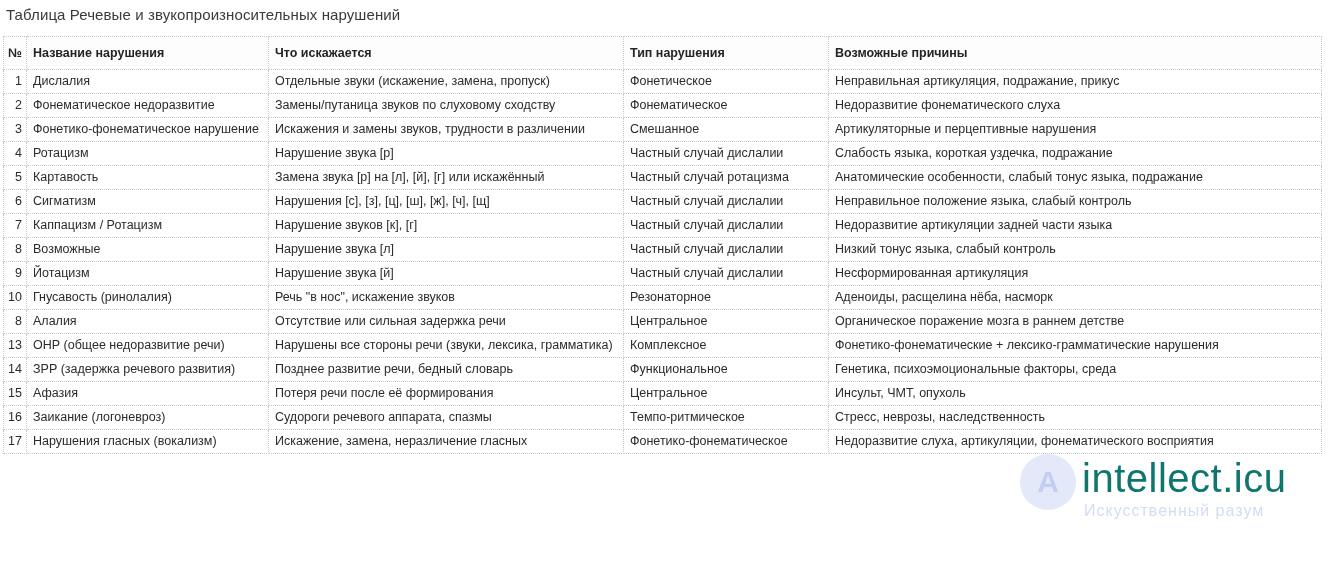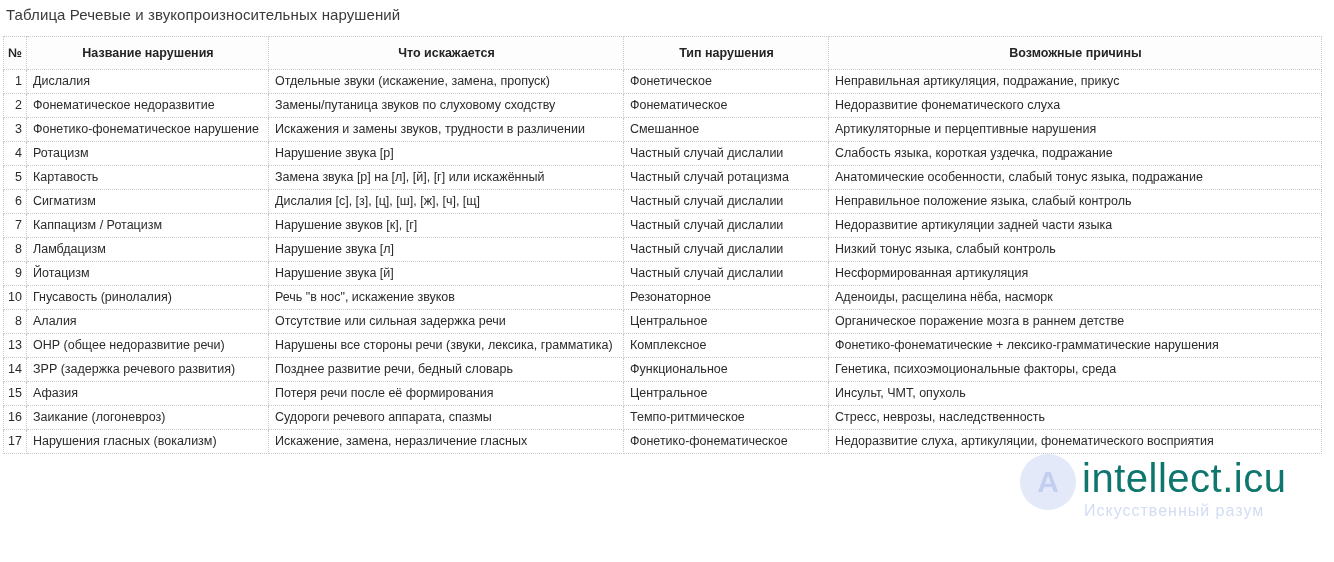--- a/index.html
+++ b/index.html
@@ -64,21 +64,21 @@
     vertical-align: middle;
     text-align: left;
     line-height: 15px;
     height: 15px;
     white-space: nowrap;
     overflow: hidden;
     background: #fff;
   }
 
   table.disorders thead th {
-    text-align: center;
+    text-align: left;
     font-weight: bold;
     color: #242424;
     font-size: 12.5px;
     height: 20px;
     padding-top: 6px;
     padding-bottom: 6px;
     background: #fdfdfd;
   }
 
   table.disorders thead th.h-num {
@@ -208,34 +208,34 @@
           <tr>
             <td class="cell-num">5</td>
             <td class="cell-text">Картавость</td>
             <td class="cell-text">Замена звука [р] на [л], [й], [г] или искажённый</td>
             <td class="cell-text">Частный случай ротацизма</td>
             <td class="cell-text">Анатомические особенности, слабый тонус языка, подражание</td>
           </tr>
           <tr>
             <td class="cell-num">6</td>
             <td class="cell-text">Сигматизм</td>
-            <td class="cell-text">Дислалия [с], [з], [ц], [ш], [ж], [ч], [щ]</td>
+            <td class="cell-text">Нарушения [с], [з], [ц], [ш], [ж], [ч], [щ]</td>
             <td class="cell-text">Частный случай дислалии</td>
             <td class="cell-text">Неправильное положение языка, слабый контроль</td>
           </tr>
           <tr>
             <td class="cell-num">7</td>
             <td class="cell-text">Каппацизм / Ротацизм</td>
             <td class="cell-text">Нарушение звуков [к], [г]</td>
             <td class="cell-text">Частный случай дислалии</td>
             <td class="cell-text">Недоразвитие артикуляции задней части языка</td>
           </tr>
           <tr>
             <td class="cell-num">8</td>
-            <td class="cell-text">Ламбдацизм</td>
+            <td class="cell-text">Возможные</td>
             <td class="cell-text">Нарушение звука [л]</td>
             <td class="cell-text">Частный случай дислалии</td>
             <td class="cell-text">Низкий тонус языка, слабый контроль</td>
           </tr>
           <tr>
             <td class="cell-num">9</td>
             <td class="cell-text">Йотацизм</td>
             <td class="cell-text">Нарушение звука [й]</td>
             <td class="cell-text">Частный случай дислалии</td>
             <td class="cell-text">Несформированная артикуляция</td>

